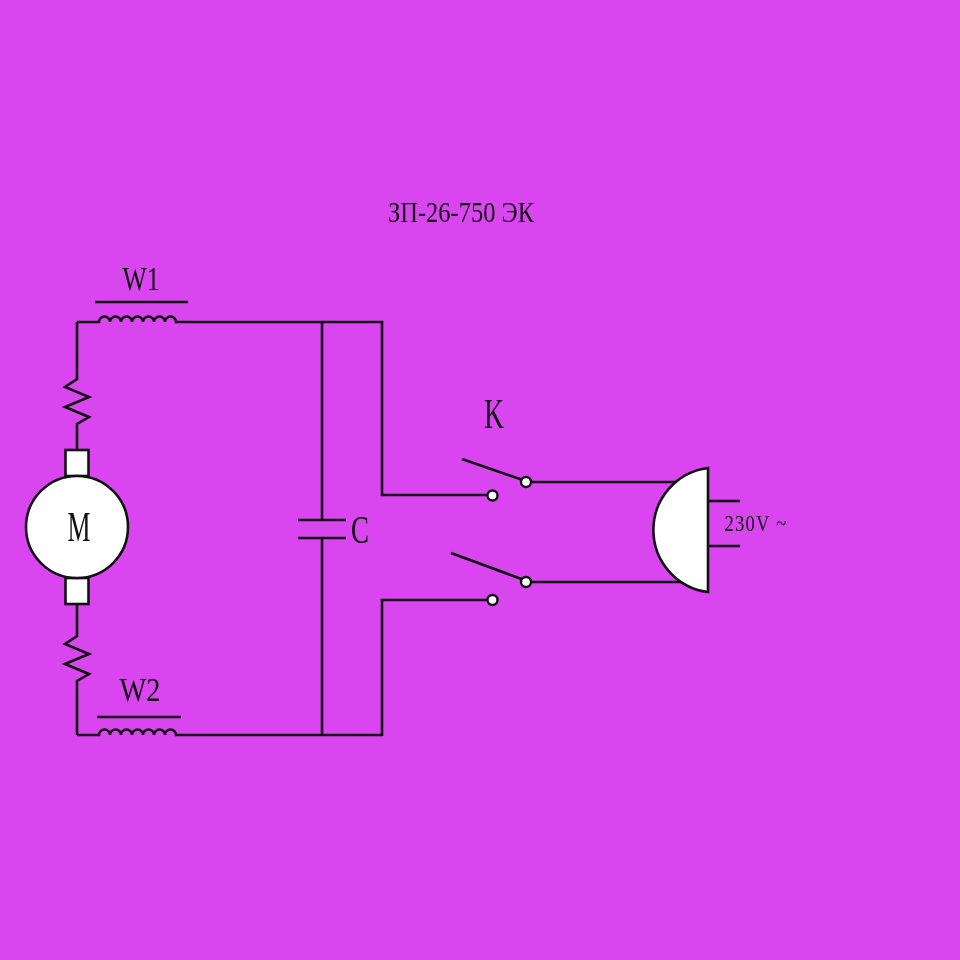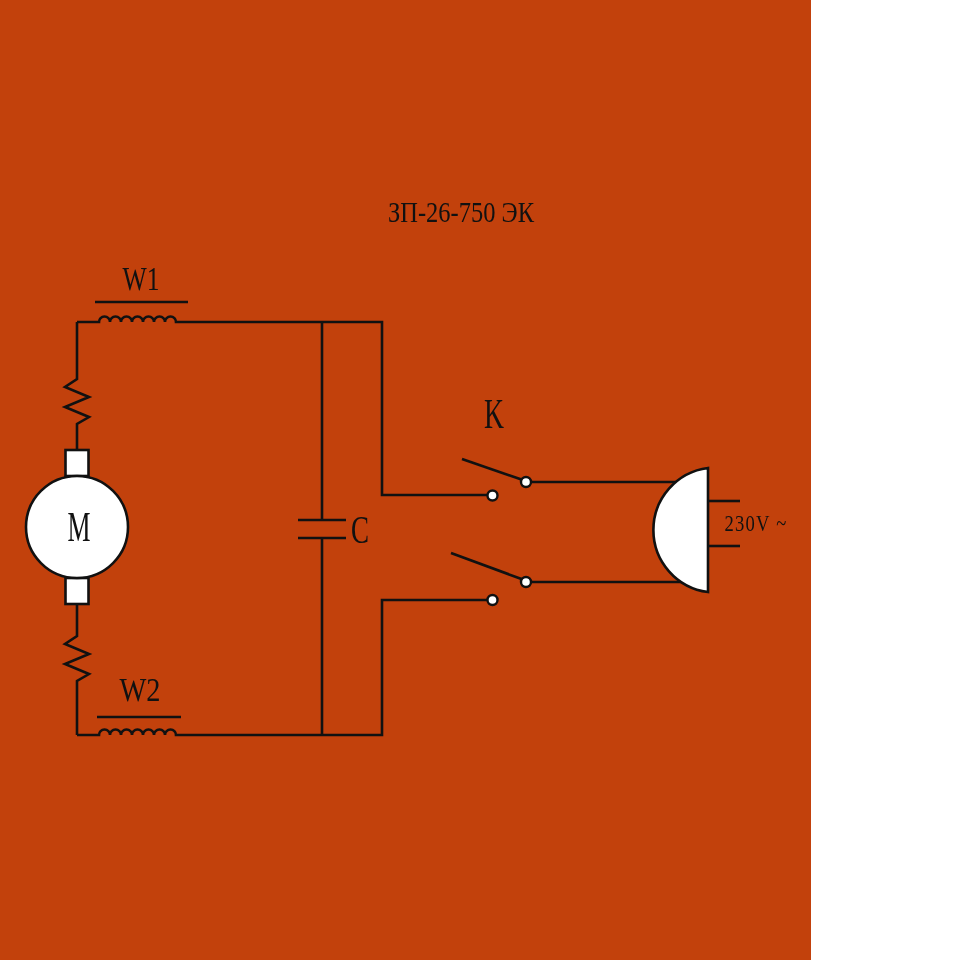--- a/index.html
+++ b/index.html
@@ -3,23 +3,23 @@
 <meta charset="utf-8">
 <style>
   html, body {
     margin: 0;
     padding: 0;
     background: #ffffff;
     font-family: "Liberation Serif", serif;
   }
   .canvas {
     position: relative;
-    width: 811px;
+    width: 960px;
     height: 960px;
-    background: #c2410c;
+    background: #d946ef;
     overflow: hidden;
   }
   svg { display: block; }
   svg text {
     font-family: "Liberation Serif", serif;
     fill: #111111;
   }
   .t-title  { font-size: 29px; }
   .t-wind   { font-size: 33px; }
   .t-motor  { font-size: 43px; }

